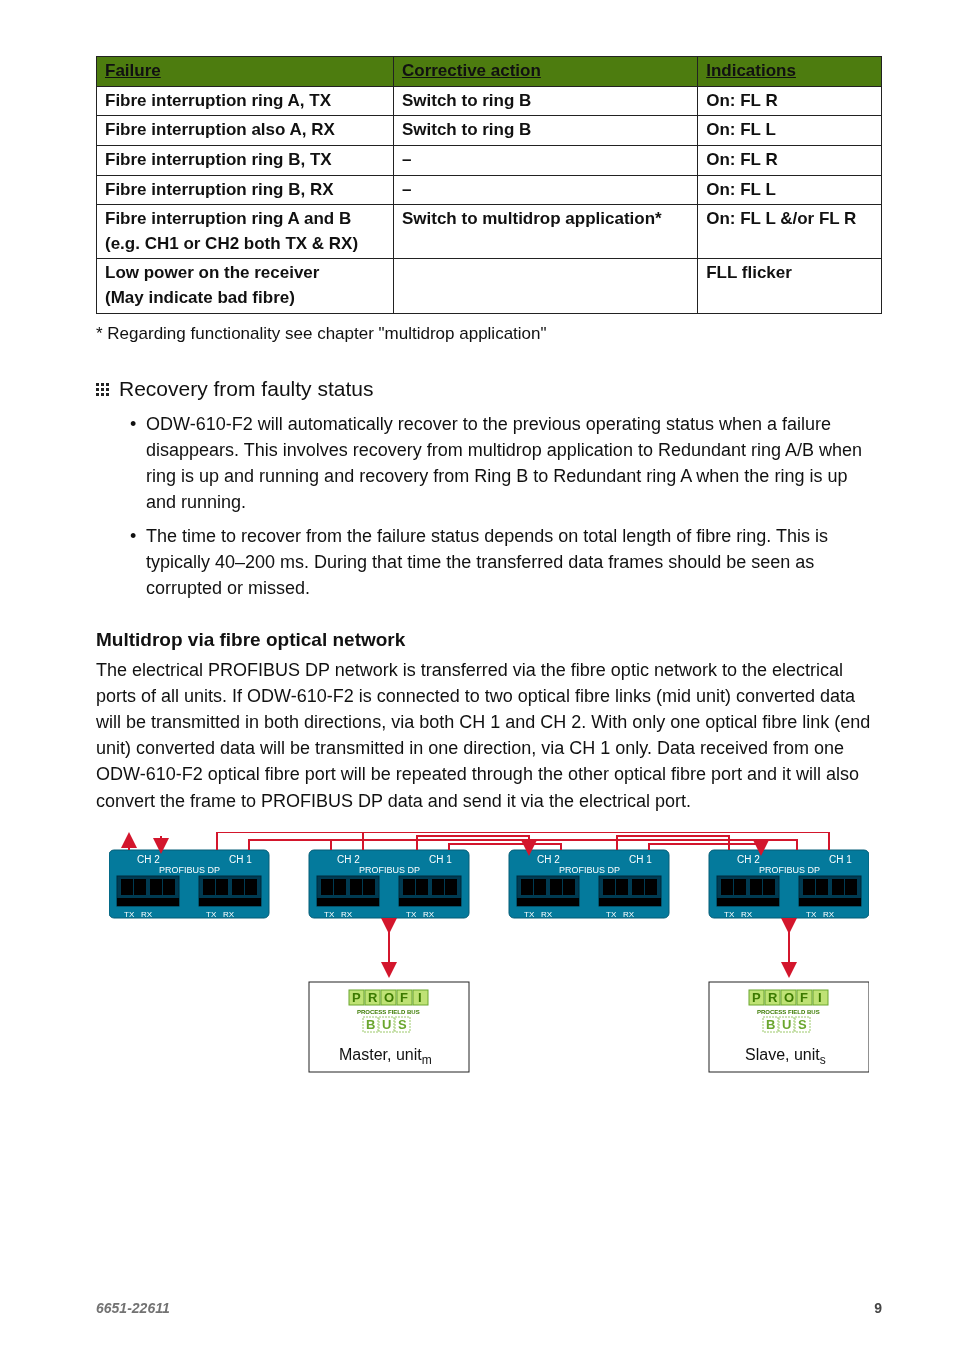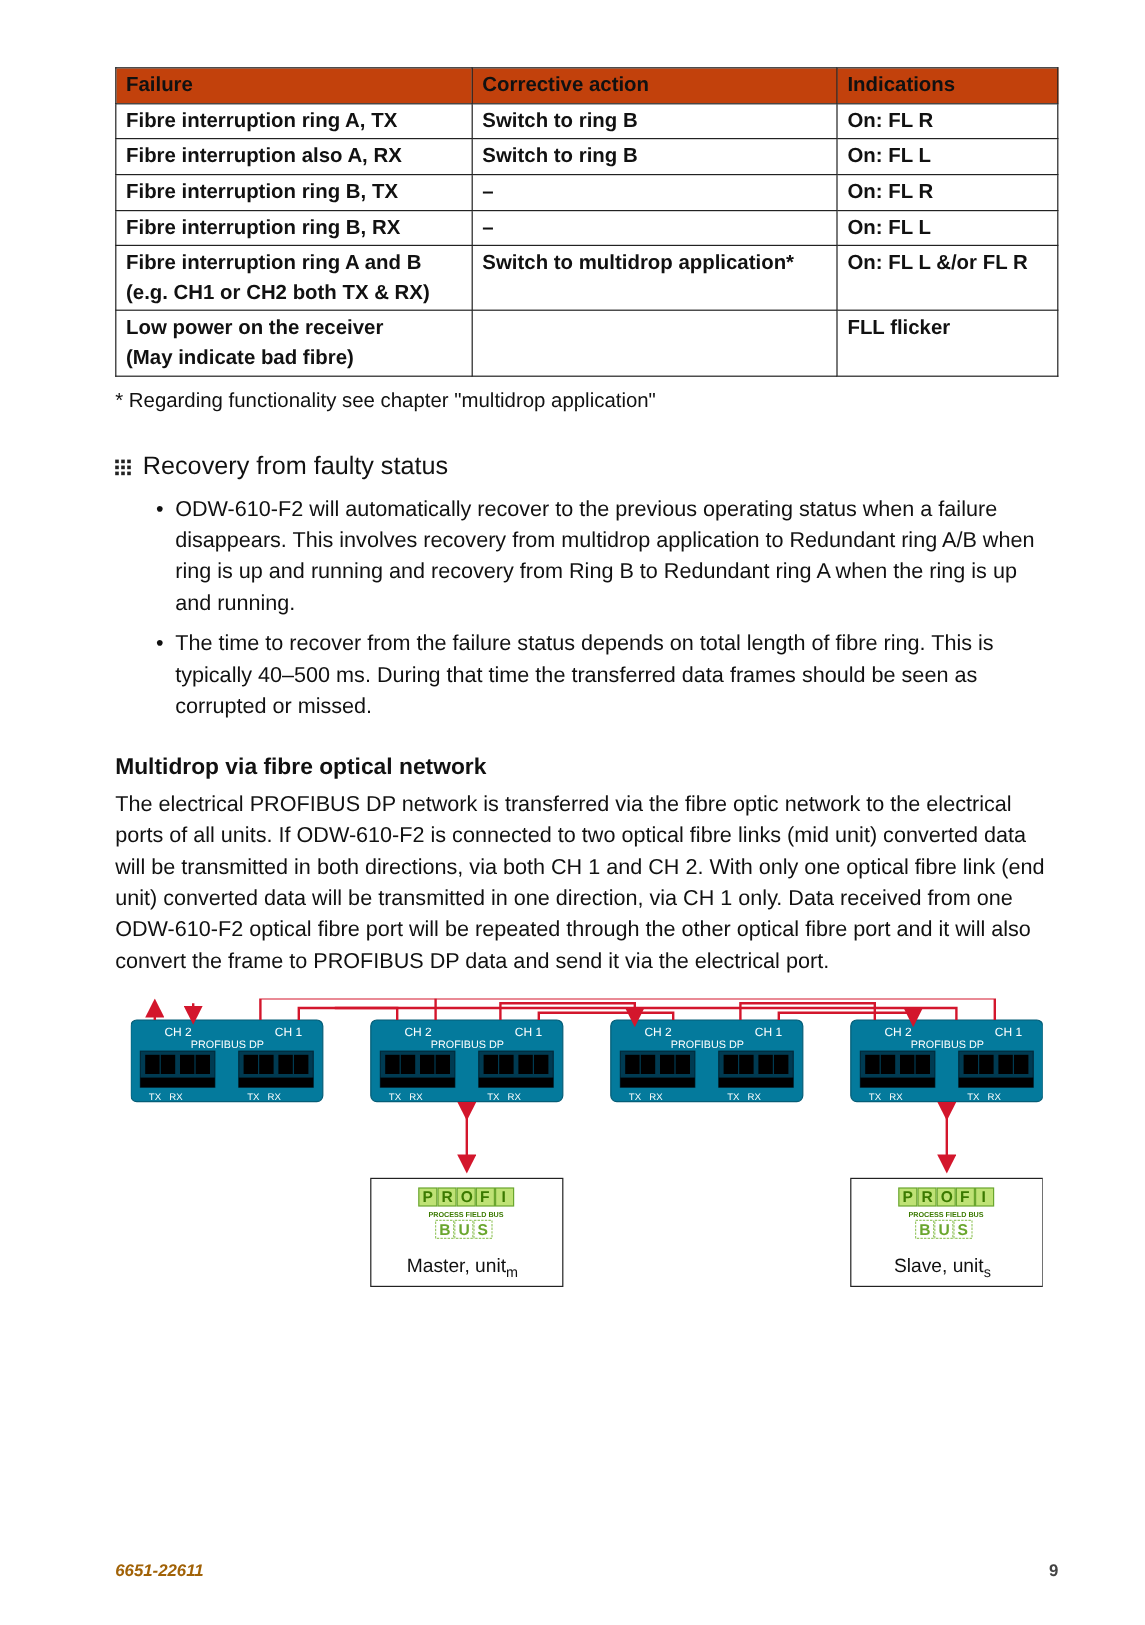--- a/index.html
+++ b/index.html
@@ -21,22 +21,23 @@
   }
   table.fail th, table.fail td {
     border: 1px solid #222;
     padding: 2px 8px 2px 8px;
     text-align: left;
     font-weight: bold;
     font-size: 17px;
     vertical-align: top;
   }
   table.fail th {
-    background: #c2410c;
+    background: #4d7c0f;
     font-weight: bold;
+    text-decoration: underline;
   }
   .footnote { font-size: 17px; margin-bottom: 28px; }
 
   .dots-head { display: flex; align-items: center; margin-bottom: 6px; }
   .dots {
     display: inline-grid;
     grid-template-columns: repeat(3, 3px);
     grid-template-rows: repeat(3, 3px);
     gap: 2px;
     margin-right: 10px;
@@ -64,21 +65,21 @@
 
   .footer {
     position: absolute;
     bottom: 36px;
     left: 96px;
     right: 72px;
     display: flex;
     justify-content: space-between;
     font-size: 14px;
   }
-  .footer .docnum { font-style: italic; font-weight: bold; color: #a16207; }
+  .footer .docnum { font-style: italic; font-weight: bold; color: #737373; }
   .footer .pagenum { font-weight: bold; color: #444; }
 </style>
 </head>
 <body>
 
 <table class="fail">
   <thead>
     <tr>
       <th>Failure</th>
       <th>Corrective action</th>
@@ -130,21 +131,21 @@
       <span></span>
       <span></span>
       <span></span>
       <span></span>
       <span></span>
     </span>
   <span class="title">Recovery from faulty status</span>
 </div>
 <ul class="bullets">
   <li>ODW-610-F2 will automatically recover to the previous operating status when a failure disappears. This involves recovery from multidrop application to Redundant ring A/B when ring is up and running and recovery from Ring B to Redundant ring A when the ring is up and running.</li>
-  <li>The time to recover from the failure status depends on total length of fibre ring. This is typically 40–500 ms. During that time the transferred data frames should be seen as corrupted or missed.</li>
+  <li>The time to recover from the failure status depends on total length of fibre ring. This is typically 40–200 ms. During that time the transferred data frames should be seen as corrupted or missed.</li>
 </ul>
 
 <h2 class="sect">Multidrop via fibre optical network</h2>
 <p class="body">The electrical PROFIBUS DP network is transferred via the fibre optic network to the electrical ports of all units. If ODW-610-F2 is connected to two optical fibre links (mid unit) converted data  will be transmitted in both directions, via both CH 1 and CH 2. With only one optical fibre link (end unit) converted data will be transmitted in one direction, via CH 1 only. Data received from one ODW-610-F2 optical fibre port will be repeated through the other optical fibre port and it will also convert the frame to PROFIBUS DP data and send it via the electrical port.</p>
 
 <div class="diagram-wrap">
 <svg class="diagram" width="760" height="290" viewBox="0 0 760 290">
   <defs>
     <marker id="arr" markerWidth="8" markerHeight="8" refX="6" refY="4" orient="auto">
       <path d="M0,0 L8,4 L0,8 z" fill="#d3162c"></path>

